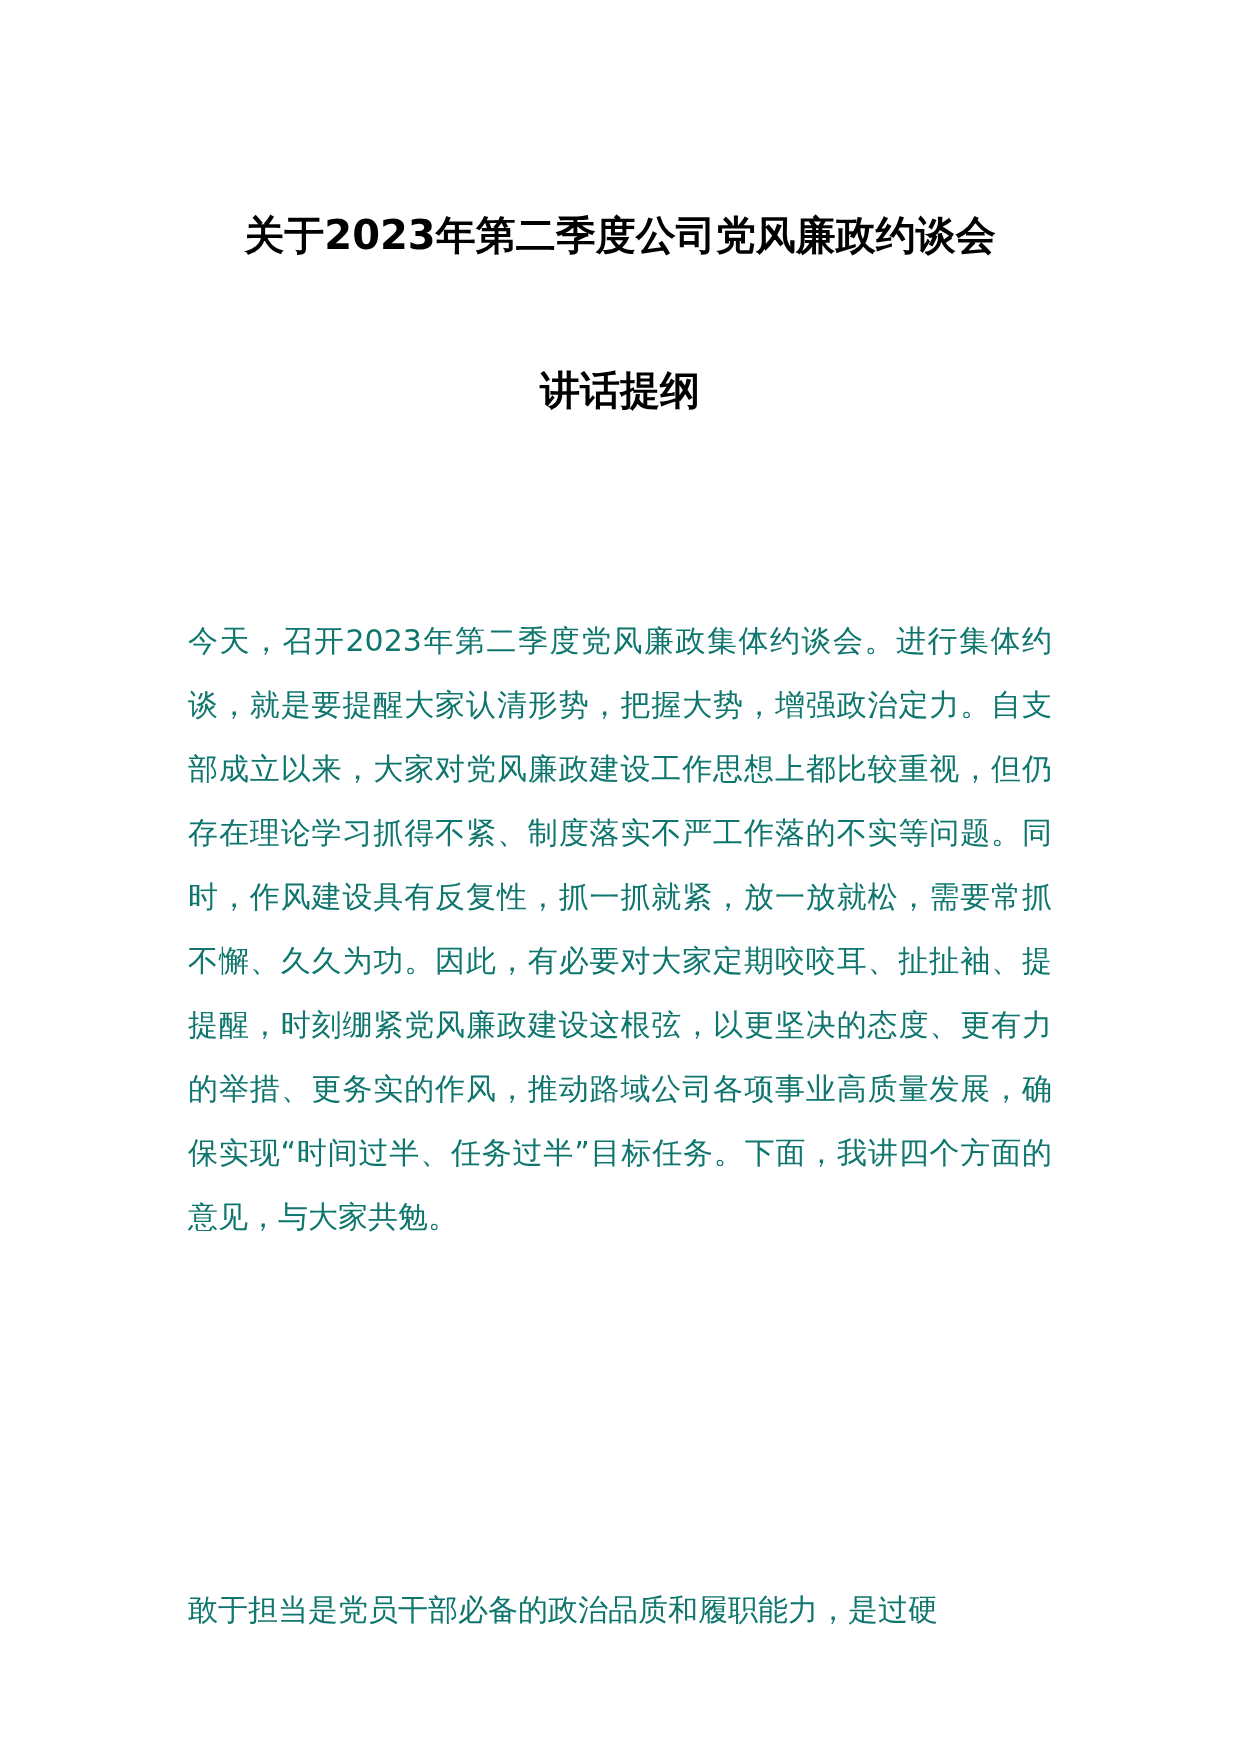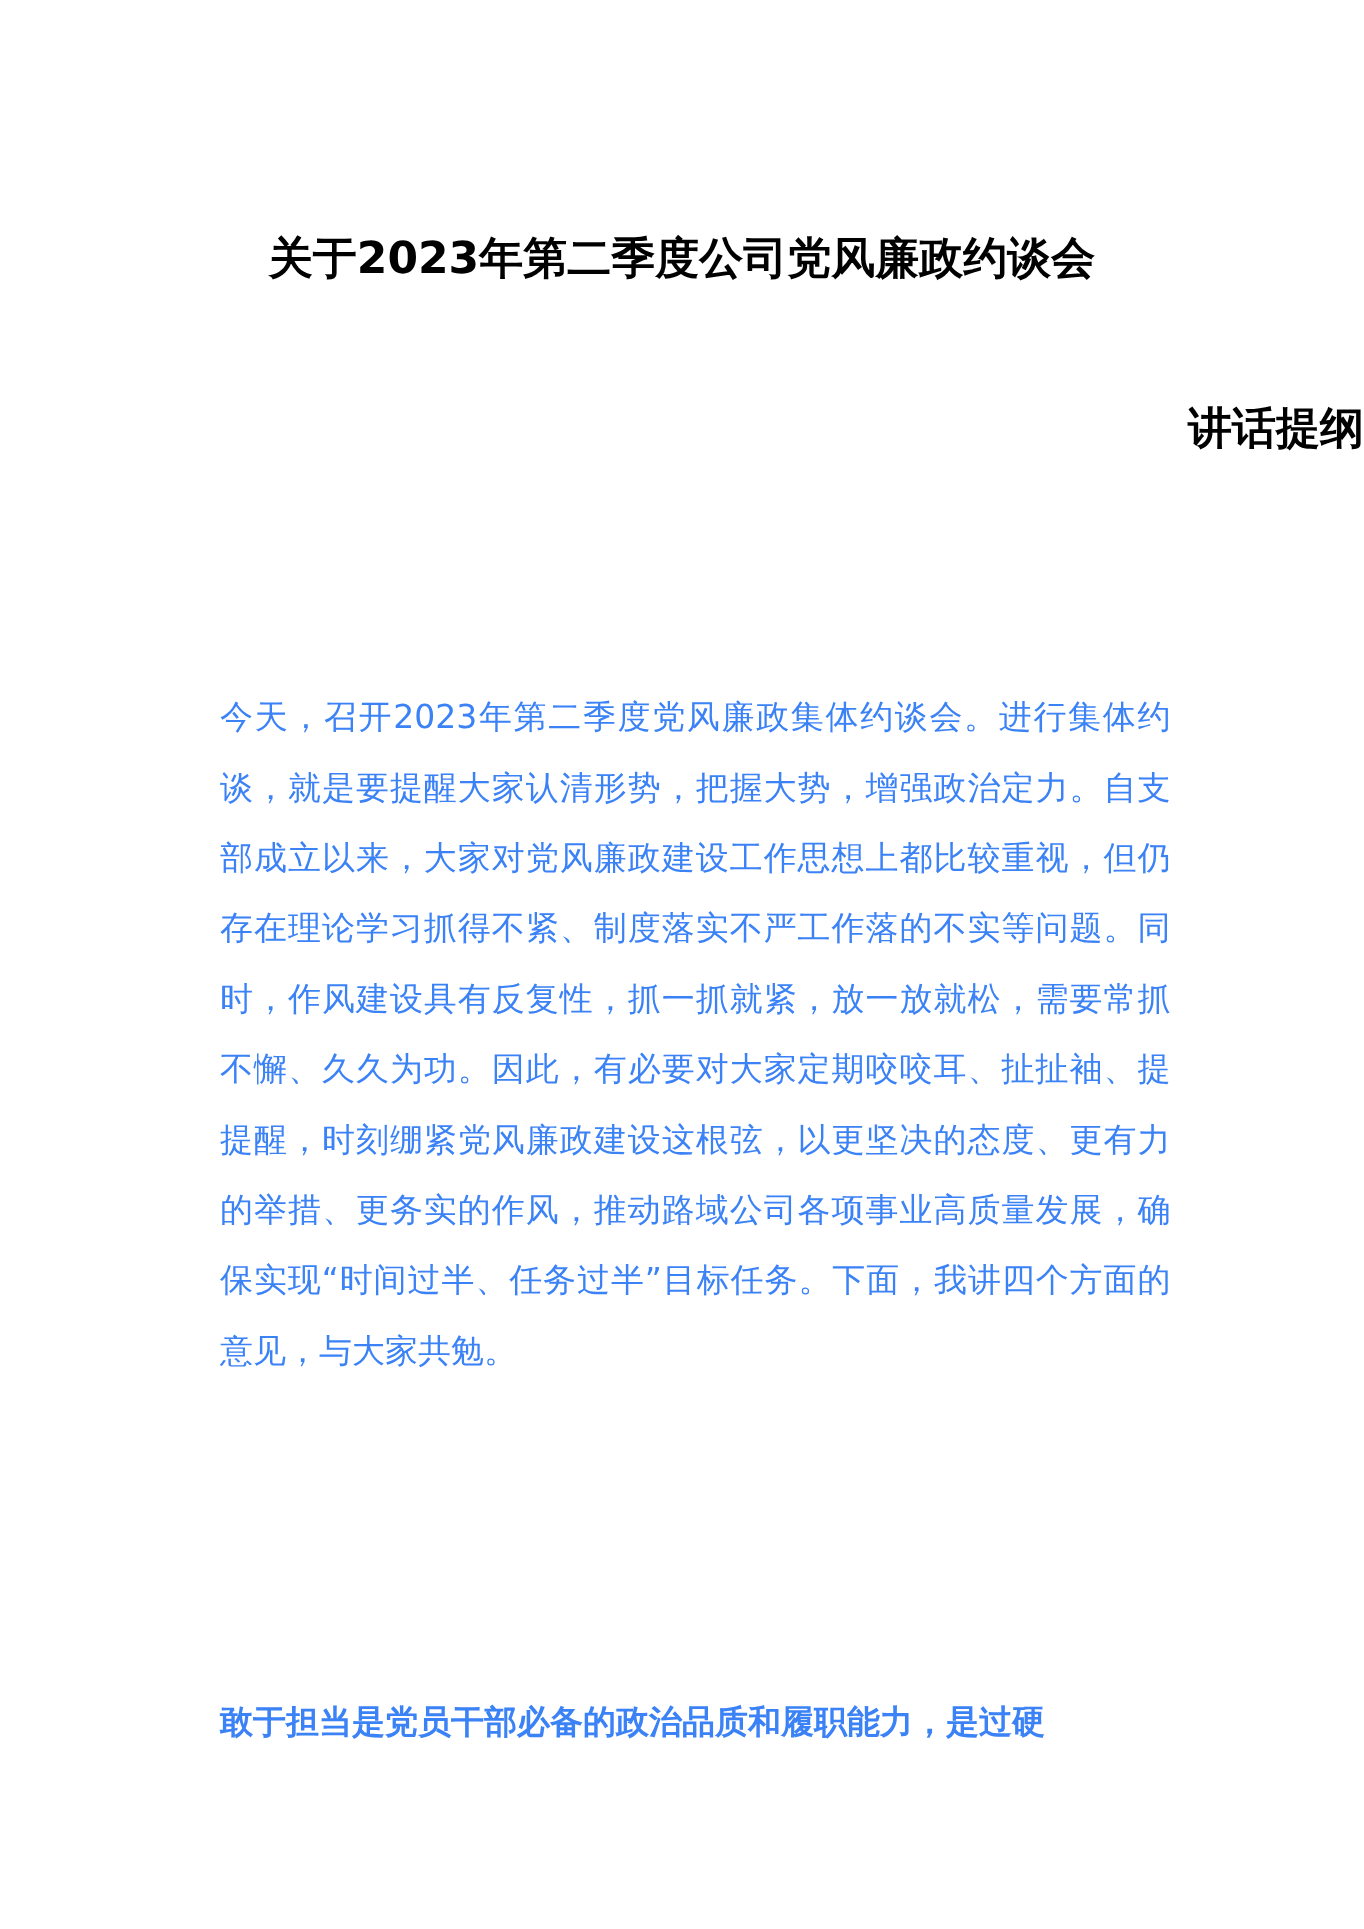--- a/index.html
+++ b/index.html
@@ -28,36 +28,36 @@
       left: 0;
       width: 1240px;
       text-align: center;
       font-weight: bold;
       font-size: 40px;
       line-height: 48px;
       color: #000000;
       letter-spacing: 0px;
     }
     .title.line1 { top: 211px; }
-    .title.line2 { top: 366px; text-align: right; }
+    .title.line2 { top: 366px; }
     .body-text {
       position: absolute;
       left: 188px;
       width: 864px;
       font-size: 30px;
       line-height: 64px;
       text-align: justify;
       text-justify: inter-character;
-      color: #3b82f6;
-      margin: 12px;
+      color: #0f766e;
+      margin: 0;
       word-break: break-all;
     }
     .para1 { top: 609px; }
     .heading1 { top: 1393px; }
-    .para2 { top: 1522px; font-weight: bold; }
+    .para2 { top: 1578px; }
   </style>
 </head>
 <body>
 
 <div class="page">
   <div class="title line1">关于2023年第二季度公司党风廉政约谈会</div>
   <div class="title line2">讲话提纲</div>
 
   <p class="body-text para1">今天，召开2023年第二季度党风廉政集体约谈会。进行集体约谈，就是要提醒大家认清形势，把握大势，增强政治定力。自支部成立以来，大家对党风廉政建设工作思想上都比较重视，但仍存在理论学习抓得不紧、制度落实不严工作落的不实等问题。同时，作风建设具有反复性，抓一抓就紧，放一放就松，需要常抓不懈、久久为功。因此，有必要对大家定期咬咬耳、扯扯袖、提提醒，时刻绷紧党风廉政建设这根弦，以更坚决的态度、更有力的举措、更务实的作风，推动路域公司各项事业高质量发展，确保实现“时间过半、任务过半”目标任务。下面，我讲四个方面的意见，与大家共勉。</p>
 

